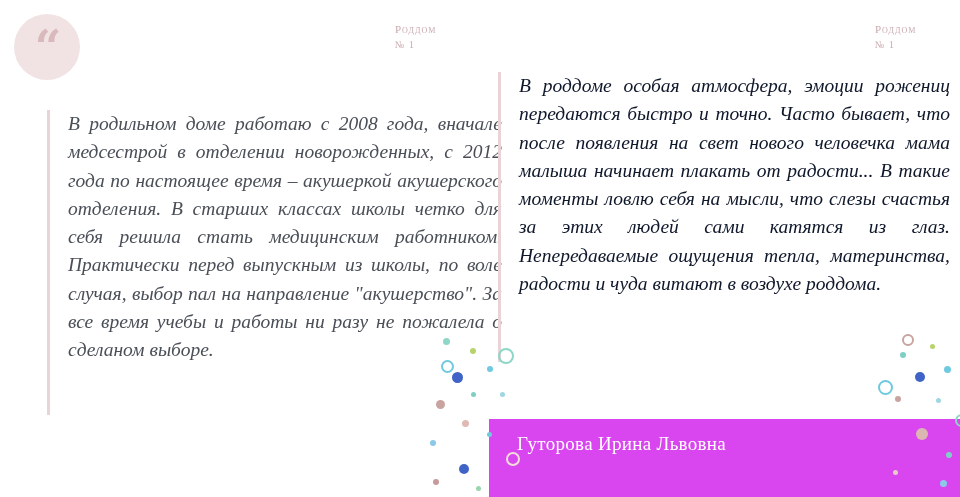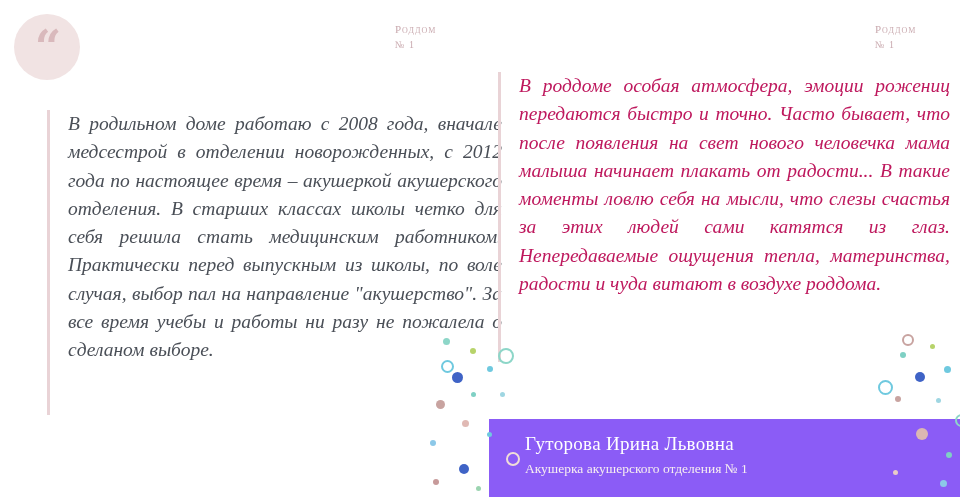--- a/index.html
+++ b/index.html
@@ -77,33 +77,33 @@
     width: 455px;
     height: 305px;
     margin-left: 39px;
   }
   .col-right {
     left: 498px;
     top: 72px;
     width: 452px;
     height: 290px;
   }
-  .col-right p { color: #be185d; }
+  .col-right p { color: #0f172a; }
 
   
   .name-bar {
     position: absolute;
     left: 489px;
     top: 419px;
     width: 471px;
     height: 78px;
-    background: #8b5cf6;
+    background: #d946ef;
     color: #ffffff;
     box-sizing: border-box;
-    padding: 13px 20px 0 36px;
+    padding: 13px 20px 0 28px;
   }
   .name-bar .person-name {
     font-family: "Liberation Serif", serif;
     font-size: 19px;
     letter-spacing: 0.3px;
     line-height: 1.25;
     color: #ffffff;
   }
   .name-bar .person-role {
     font-family: "Liberation Serif", serif;
@@ -144,21 +144,20 @@
   <div class="col col-left">
     <p>В родильном доме работаю с 2008 года, вначале медсестрой в отделении новорожденных, с 2012 года по настоящее время – акушеркой акушерского отделения. В старших классах школы четко для себя решила стать медицинским работником. Практически перед выпускным из школы, по воле случая, выбор пал на направление "акушерство". За все время учебы и работы ни разу не пожалела о сделаном выборе.</p>
   </div>
 
   <div class="col col-right">
     <p>В роддоме особая атмосфера, эмоции рожениц передаются быстро и точно. Часто бывает, что после появления на свет нового человечка мама малыша начинает плакать от радости... В такие моменты ловлю себя на мысли, что слезы счастья за этих людей сами катятся из глаз. Непередаваемые ощущения тепла, материнства, радости и чуда витают в воздухе роддома.</p>
   </div>
 
   <div class="name-bar">
     <div class="person-name">Гуторова Ирина Львовна</div>
-    <div class="person-role">Акушерка акушерского отделения № 1</div>
   </div>
 
   <div id="confetti-layer">
       <div class="dot" style="left: 443px; top: 338px; width: 7px; height: 7px; background: rgb(141, 214, 200);"></div>
       <div class="dot" style="left: 470px; top: 348px; width: 6px; height: 6px; background: rgb(183, 211, 106);"></div>
       <div class="dot" style="left: 452px; top: 372px; width: 11px; height: 11px; background: rgb(63, 99, 198);"></div>
       <div class="dot" style="left: 487px; top: 366px; width: 6px; height: 6px; background: rgb(111, 201, 223);"></div>
       <div class="dot" style="left: 471px; top: 392px; width: 5px; height: 5px; background: rgb(127, 208, 196);"></div>
       <div class="dot" style="left: 436px; top: 400px; width: 9px; height: 9px; background: rgb(200, 163, 160);"></div>
       <div class="dot" style="left: 500px; top: 392px; width: 5px; height: 5px; background: rgb(159, 214, 226);"></div>

